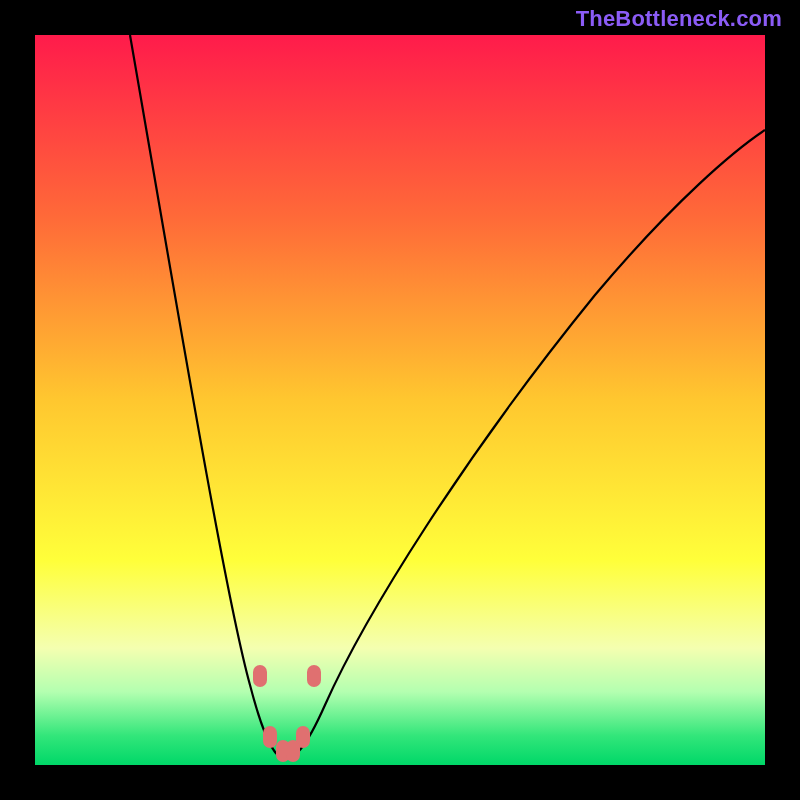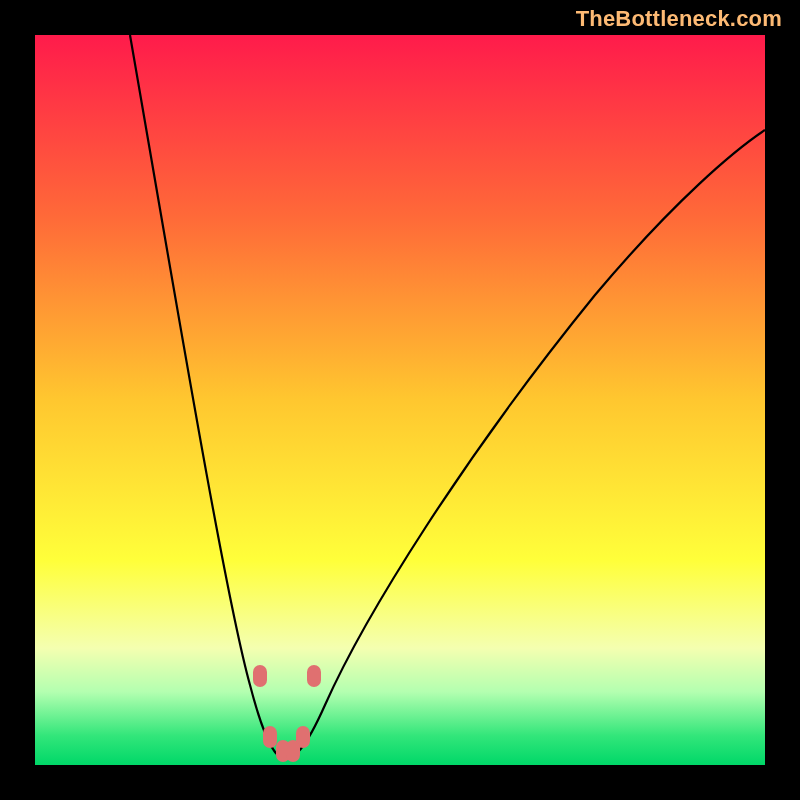--- a/index.html
+++ b/index.html
@@ -38,21 +38,21 @@
     width: 14px;
     height: 22px;
     border-radius: 7px;
     background: #e07070;
     transform: translate(-50%, -50%);
   }
   .watermark {
     position: absolute;
     top: 6px;
     right: 18px;
-    color: #fdba74;
+    color: #8b5cf6;
     font-size: 22px;
     font-weight: 600;
     letter-spacing: 0.2px;
   }
 </style>
 </head>
 <body>
 
 <div class="frame">
 

